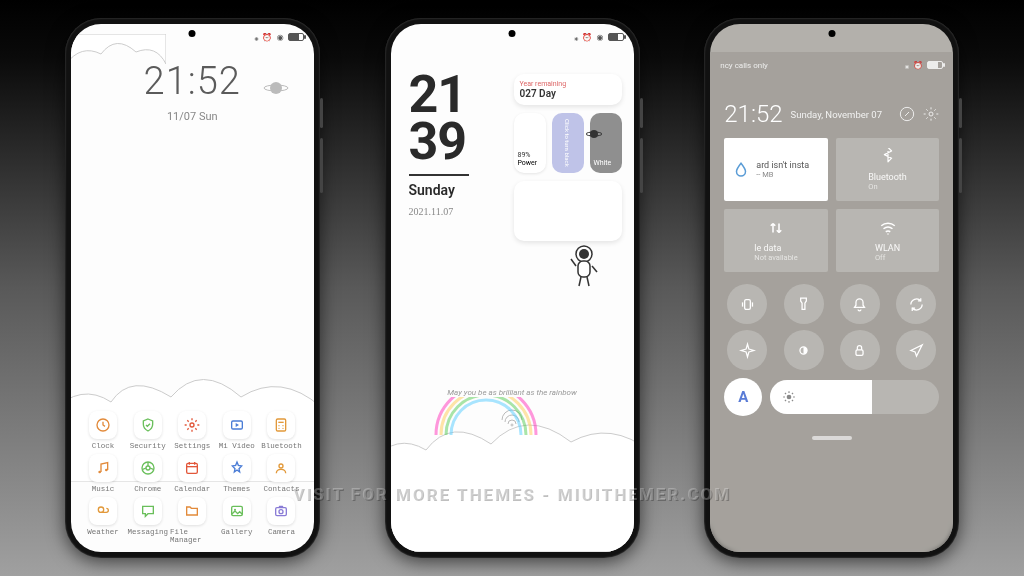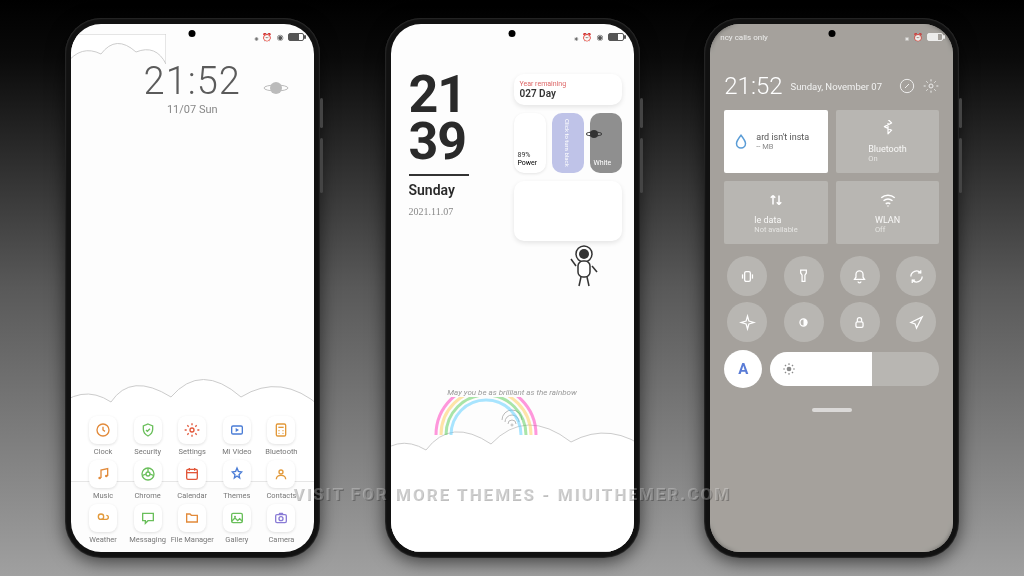--- a/index.html
+++ b/index.html
@@ -39,46 +39,46 @@
   .status .l { margin-right: auto; color: rgba(255,255,255,.8); font-size: 8px; }
   .bat { width: 16px; height: 8px; border: 1px solid #555; border-radius: 2px; position: relative; }
   .bat::after { content:""; position:absolute; right:-3px; top:1px; width:2px; height:4px; background:#555; border-radius:1px; }
   .bat span { display:block; height:100%; width:70%; background:#555; }
   .panel .bat { border-color: rgba(255,255,255,.8); }
   .panel .bat::after, .panel .bat span { background: rgba(255,255,255,.8); }
 
   
   .clockwidget { text-align: center; margin-top: 35px; color: #5b5b5b; }
   .clockwidget .t { font-size: 38px; font-weight: 300; letter-spacing: 1px; }
-  .clockwidget .d { font-size: 11px; color: #888; margin-top: 0; }
+  .clockwidget .d { font-size: 11px; color: #888; margin-top: 7px; }
   .planet1 { position:absolute; top:55px; right:25px; }
   .cloud { position:absolute; fill:#fff; stroke:#ccc; stroke-width:1; }
   .grid { position:absolute; bottom: 8px; left: 0; right: 0; padding: 0 10px;
-    display: grid; grid-template-columns: repeat(5,1fr); gap: 4px 0; }
+    display: grid; grid-template-columns: repeat(5,1fr); gap: 4px 0; font-family: Liberation Mono, monospace; }
   .app { display:flex; flex-direction:column; align-items:center; font-size:7.5px; color:#777; }
   .app .ic { width: 28px; height: 28px; border-radius: 8px; background:#fff;
     box-shadow: 0 1px 3px rgba(0,0,0,.12); display:flex; align-items:center; justify-content:center; margin-bottom:3px; }
   .app svg { width:16px; height:16px; }
 
   
   .lockclock { position:absolute; top:48px; left:18px; color:#2a2a2a; }
   .lockclock .big { font-size:52px; font-weight:700; line-height:.9; letter-spacing:-1px; }
   .lockclock .line { width:60px; height:2px; background:#333; margin:8px 0 6px; }
   .lockclock .day { font-size:14px; font-weight:600; }
   .lockclock .date { font-size:10px; color:#888; margin-top:8px;font-family:Liberation Serif, serif; }
   .side { position:absolute; top:50px; right:12px; width:108px; display:flex; flex-direction:column; gap:8px; }
   .card { background:#fff; border-radius:10px; box-shadow:0 2px 5px rgba(0,0,0,.1); padding:6px; font-size:8px; color:#666; }
   .row2 { display:flex; gap:6px; }
   .row2 > div { flex:1; border-radius:10px; padding:6px 4px; font-size:7px; display:flex; flex-direction:column; justify-content:flex-end; min-height:50px; }
   .astro { position:absolute; right:35px; top:220px; }
   .fp { position:absolute; bottom:120px; left:50%; transform:translateX(-50%); opacity:.4; }
   .quote { position:absolute; bottom:155px; left:0; right:0; text-align:center; font-size:8px; font-style:italic; color:#999; }
 
   
-  .panel .inner { position:absolute; inset:0; background:rgba(155,152,146,.6); backdrop-filter:blur(2px); padding:22px 14px 12px; color:#fff; }
+  .panel .inner { position:absolute; inset:0; background:rgba(155,152,146,.6); backdrop-filter:blur(2px); padding:22px 14px 12px; color:#fff;margin-top:28px; }
   .ptop { display:flex; align-items:center; gap:8px; margin:26px 0 10px; }
   .ptop .pt { font-size:24px; font-weight:300; }
   .ptop .pd { font-size:9.5px; opacity:.85; flex:1; }
   .ptop svg { width:16px; height:16px; opacity:.8; }
   .tiles { display:grid; grid-template-columns:1fr 1fr; gap:8px; margin-bottom:12px; }
   .tile { border-radius:2px; padding:10px 8px; display:flex; align-items:center; gap:6px; font-size:9px; min-height:42px; }
   .tile.white { background:#fff; color:#555; }
   .tile.dim { background:rgba(255,255,255,.22); color:rgba(255,255,255,.9);flex-direction:column; }
   .tile .sub { font-size:7.5px; opacity:.7; display:block; }
   .circles { display:grid; grid-template-columns:repeat(4,1fr); gap:10px; margin:6px 0; }

